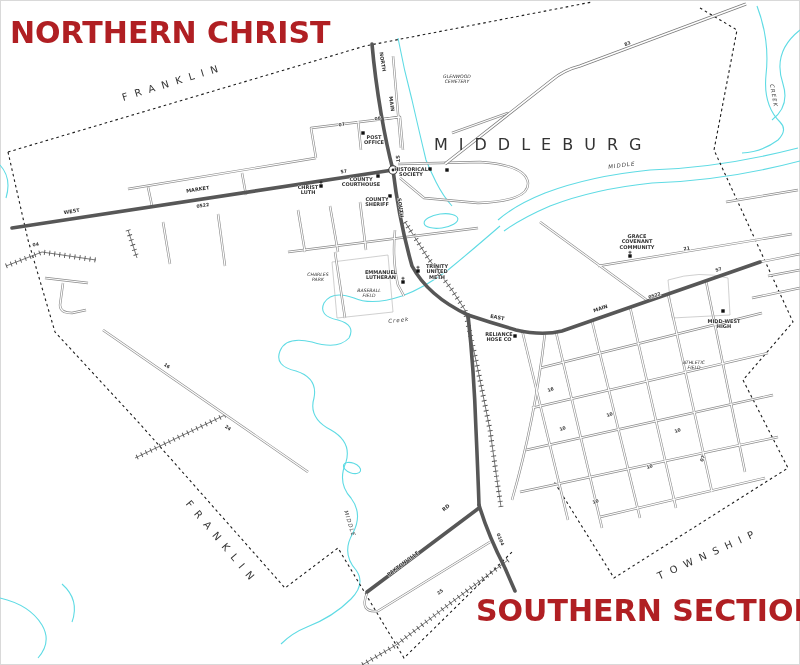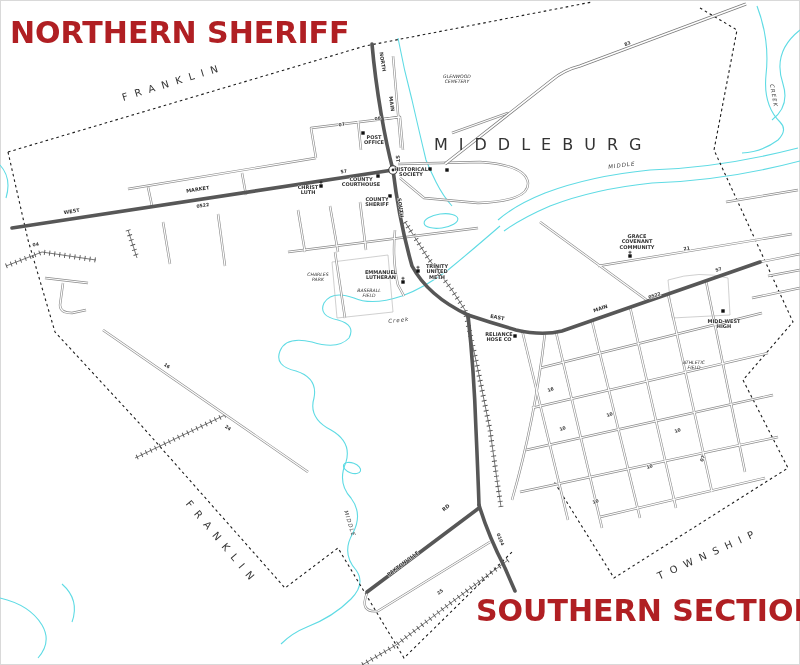--- a/index.html
+++ b/index.html
@@ -279,15 +279,15 @@
         <text x="637" y="238" class="lbl pl"><tspan x="637" dy="0">GRACE</tspan><tspan x="637" dy="5.4">COVENANT</tspan><tspan x="637" dy="5.4">COMMUNITY</tspan></text>
         <text x="724" y="323" class="lbl pl"><tspan x="724" dy="0">MIDD-WEST</tspan><tspan x="724" dy="5.4">HIGH</tspan></text>
         <text x="499" y="336" class="lbl pl"><tspan x="499" dy="0">RELIANCE</tspan><tspan x="499" dy="5.4">HOSE CO</tspan></text>
         <text x="457" y="78" class="lbl ar"><tspan x="457" dy="0">GLENWOOD</tspan><tspan x="457" dy="5.4">CEMETERY</tspan></text>
         <text x="318" y="276" class="lbl ar"><tspan x="318" dy="0">CHARLES</tspan><tspan x="318" dy="5.4">PARK</tspan></text>
         <text x="369" y="292" class="lbl ar"><tspan x="369" dy="0">BASEBALL</tspan><tspan x="369" dy="5.4">FIELD</tspan></text>
         <text x="694" y="364" class="lbl ar"><tspan x="694" dy="0">ATHLETIC</tspan><tspan x="694" dy="5.4">FIELD</tspan></text>
       </g>
   </svg>
 
-  <div id="northern-title" class="section-title">NORTHERN SHERIFF</div>
+  <div id="northern-title" class="section-title">NORTHERN CHRIST</div>
   <div id="southern-title" class="section-title">SOUTHERN SECTION</div>
 </div>
 
 </body></html>

